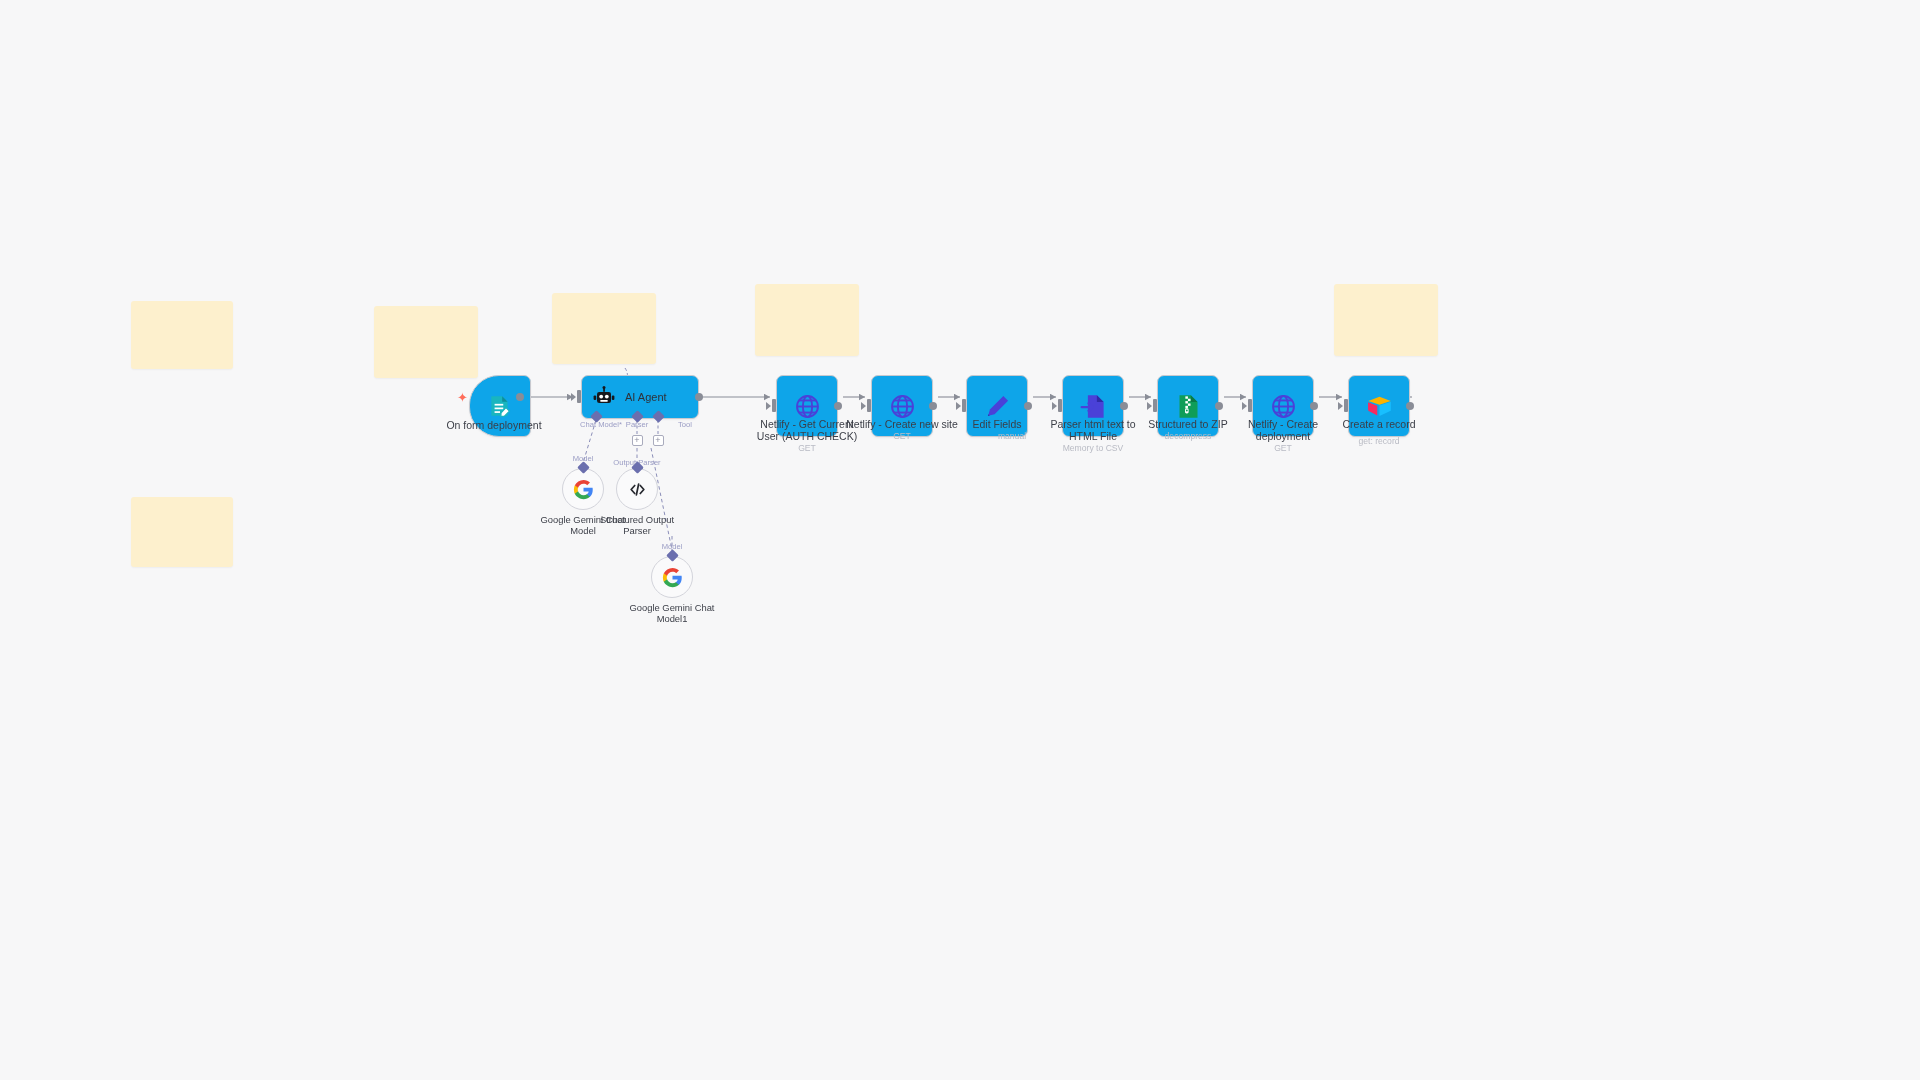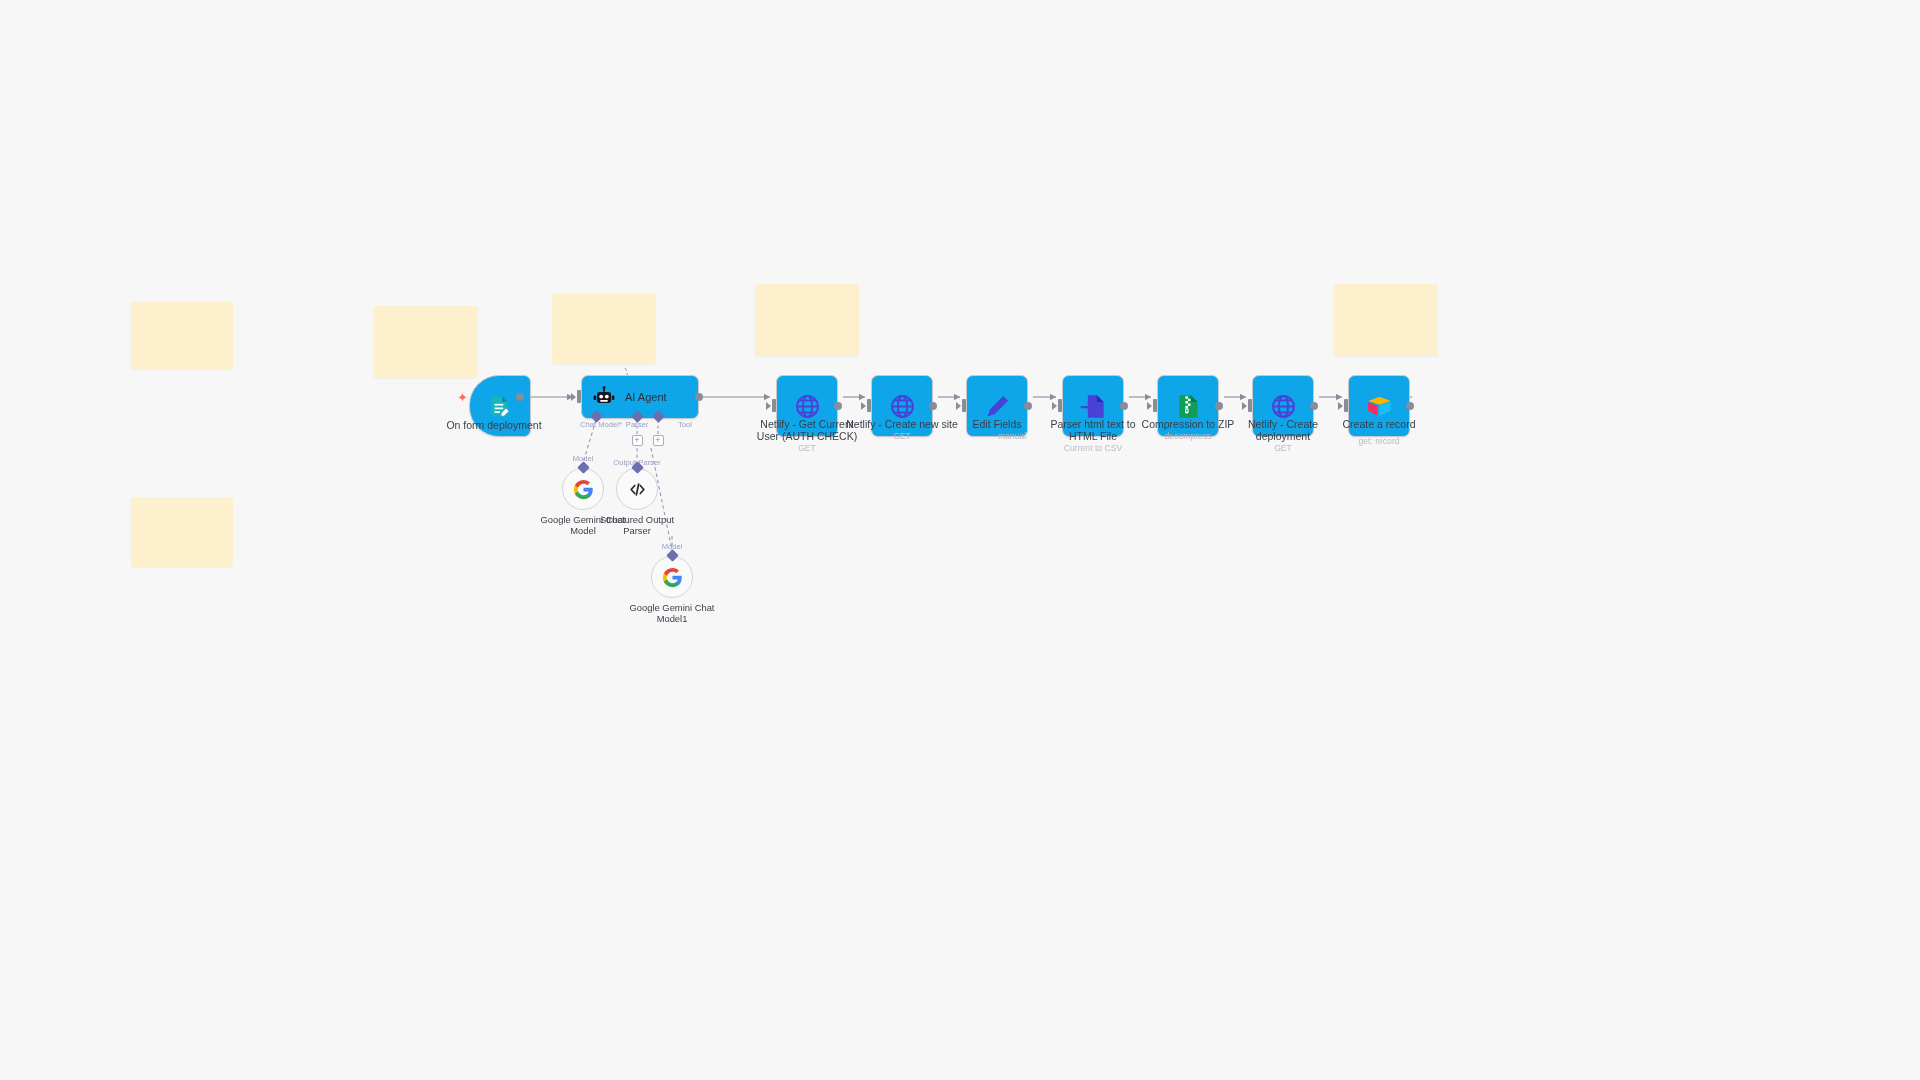--- a/index.html
+++ b/index.html
@@ -363,21 +363,21 @@
         <rect x="9.2" y="7.2" width="2.3" height="2.1" fill="#fff"></rect>
         <rect x="11.5" y="9.3" width="2.3" height="2.1" fill="#fff"></rect>
         <rect x="9.2" y="11.4" width="2.3" height="2.1" fill="#fff"></rect>
         <rect x="8.9" y="13.6" width="3.2" height="4.6" rx="1.3" fill="#fff"></rect>
         <circle cx="10.5" cy="15.6" r="0.85" fill="#0f9d58"></circle>
       </svg>
         </span>
     </div>
     <div class="port-in" style="left:1153px;top:399px"></div>
     <div class="port-out" style="left:1215px;top:402px"></div>
-    <div class="node-label" style="left:1188px;top:418px">Compression to ZIP</div>
+    <div class="node-label" style="left:1188px;top:418px">Structured to ZIP</div>
     <div class="node" style="left:1252px;top:375px">
       <span>
           <svg class="icon" width="27" height="27" viewBox="0 0 24 24" fill="none" stroke="#4a41d8" stroke-width="1.7">
         <circle cx="12" cy="12" r="9.3"></circle>
         <ellipse cx="12" cy="12" rx="4.1" ry="9.3"></ellipse>
         <line x1="2.7" y1="12" x2="21.3" y2="12"></line>
         <line x1="4.2" y1="6.6" x2="19.8" y2="6.6"></line>
         <line x1="4.2" y1="17.4" x2="19.8" y2="17.4"></line>
       </svg>
         </span>
@@ -395,19 +395,19 @@
         <path d="M2 8.4l8 3.2-8 3.2z" fill="#f82b60"></path>
       </svg>
         </span>
     </div>
     <div class="port-in" style="left:1344px;top:399px"></div>
     <div class="port-out" style="left:1406px;top:402px"></div>
     <div class="node-label" style="left:1379px;top:418px">Create a record</div>
       <div class="node-sub" style="left: 807px; top: 443.4px;">GET</div>
       <div class="node-sub" style="left: 902px; top: 431.2px;">GET</div>
       <div class="node-sub" style="left: 1012px; top: 431.2px;">manual</div>
-      <div class="node-sub" style="left: 1093px; top: 443.4px;">Current to CSV</div>
+      <div class="node-sub" style="left: 1093px; top: 443.4px;">Memory to CSV</div>
       <div class="node-sub" style="left: 1188px; top: 431.2px;">decompress</div>
       <div class="node-sub" style="left: 1283px; top: 443.4px;">GET</div>
       <div class="node-sub" style="left: 1379px; top: 436px;">get: record</div>
     </div>
 
 </div>
 
 </body></html>

